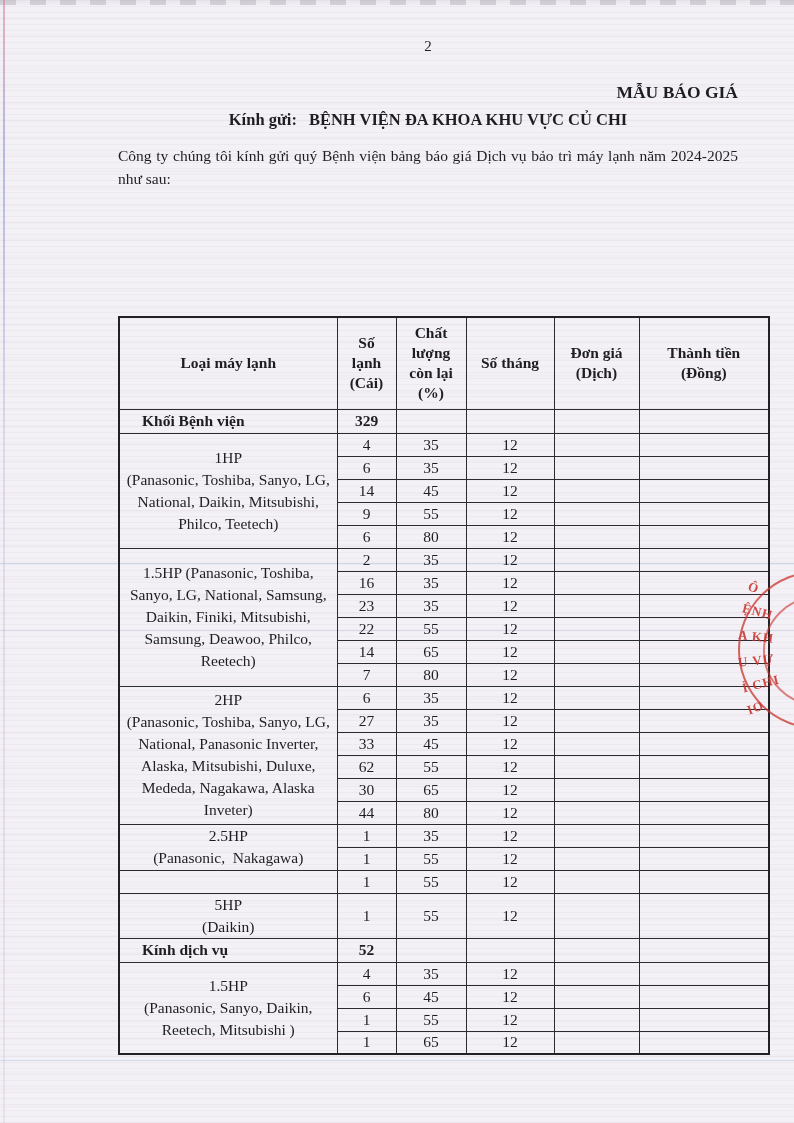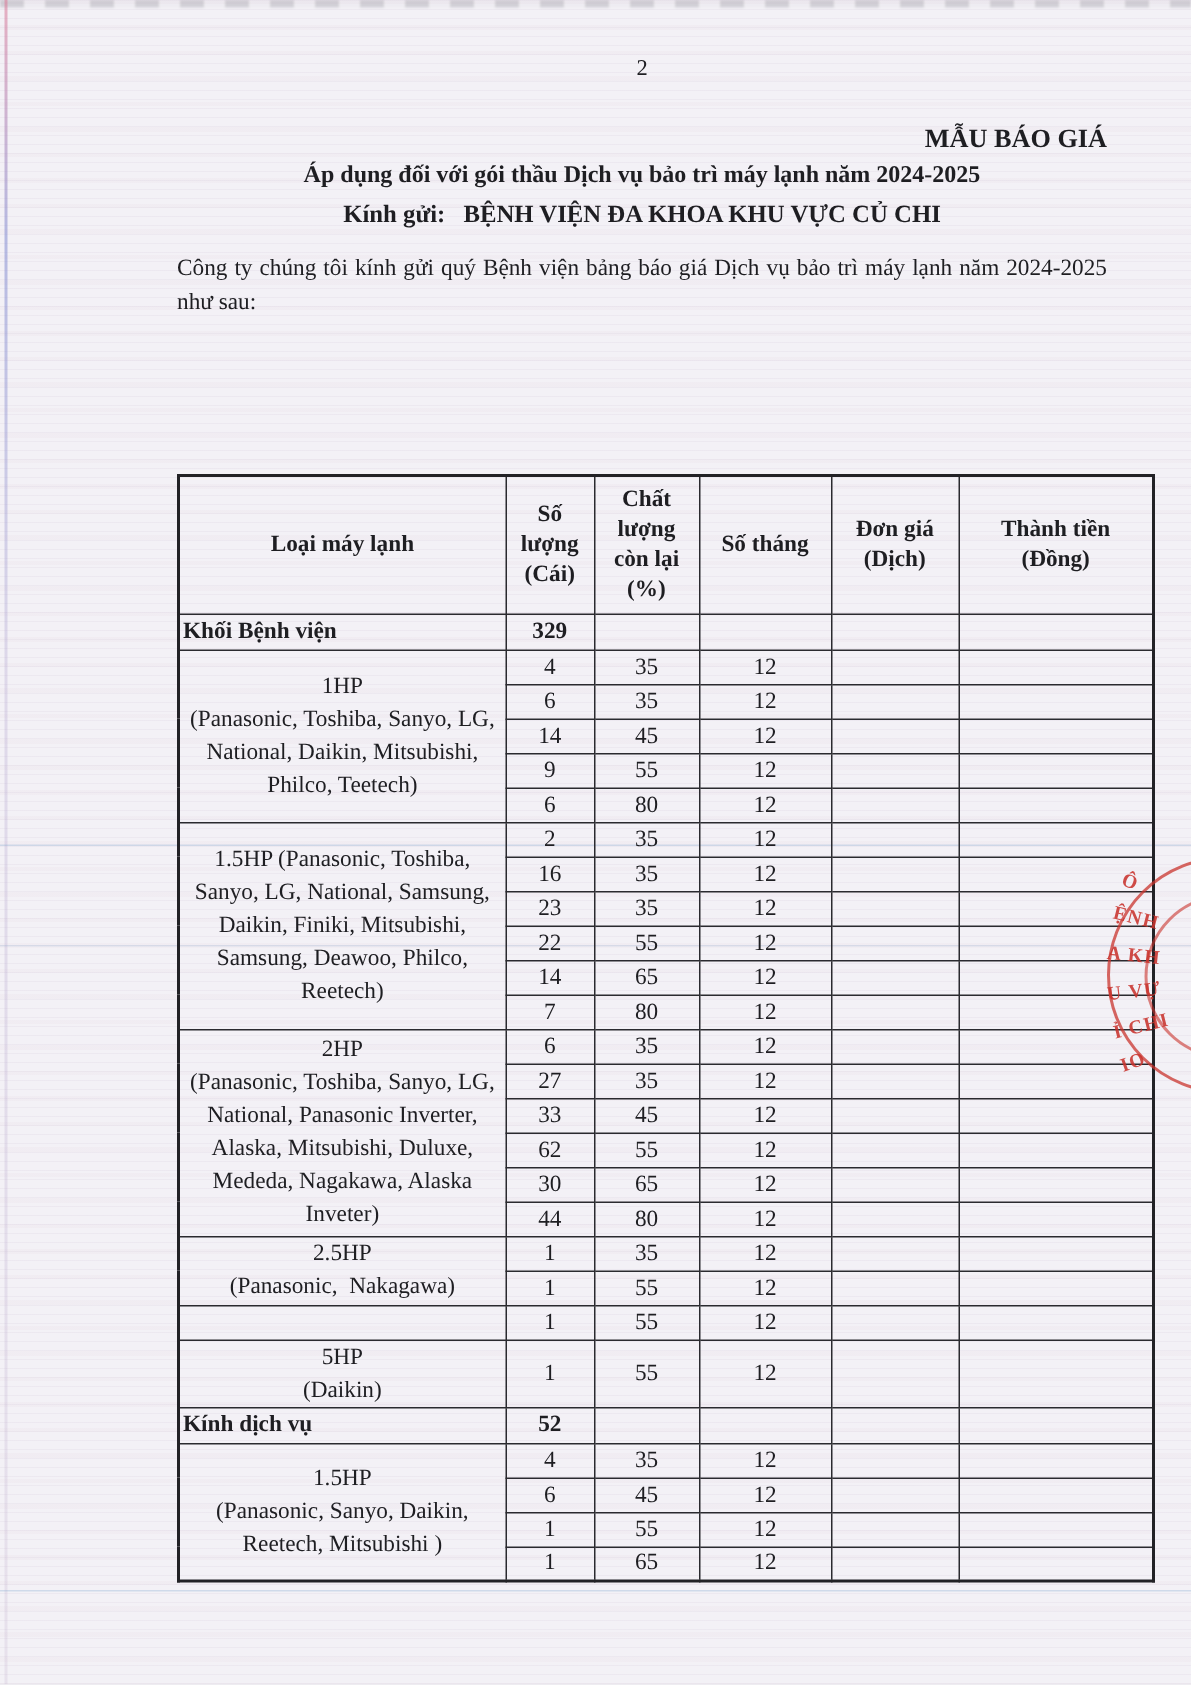--- a/index.html
+++ b/index.html
@@ -39,21 +39,21 @@
   table.quote th,table.quote td{
     border:1px solid #2a2a2f;padding:0 4px;text-align:center;vertical-align:middle;
     overflow:hidden;
   }
   table.quote{border:2px solid #222226;}
   thead tr{height:92px;}
   th{font-weight:bold;white-space:pre-line;line-height:20px;}
   tr.data-row{height:23px;}
   tr.tall-row{height:44px;margin-left:31px;}
   tr.section-row{height:24px;}
-  tr.section-row td:first-child{text-align:left;font-weight:bold;padding-left:2px;}
+  tr.section-row td:first-child{text-align:left;font-weight:bold;padding-left:22px;}
   tr.section-row td.qty{font-weight:bold;}
   td.label-cell{white-space:pre-wrap;line-height:22px;padding:0 5px;}
   
   .stamp{position:absolute;left:0;top:0;width:794px;height:1123px;pointer-events:none;}
   .stamp .ring{position:absolute;border-radius:50%;border:2.5px solid rgba(201,52,45,.75);}
   .stamp .ring.outer{left:738px;top:571px;width:154px;height:154px;}
   .stamp .ring.inner{left:763px;top:596px;width:106px;height:106px;border-width:2px;opacity:.8;}
   .stamp .frag{position:absolute;color:#c9342e;font-weight:bold;font-size:13px;
     letter-spacing:1px;opacity:.88;white-space:nowrap;font-family:"Liberation Serif","DejaVu Serif",serif;}
 </style>
@@ -64,39 +64,38 @@
 
   <div class="top-smudge"></div>
   <div class="edge-line"></div>
   <div class="scanline" style="top:563px"></div>
   <div class="scanline" style="top:630px;opacity:.6"></div>
   <div class="scanline" style="top:1060px"></div>
 
   <div class="content">
     <div class="page-num">2</div>
     <div class="doc-title">MẪU BÁO GIÁ</div>
-    <div class="doc-subtitle">Áp dụng đối với gói thầu Dịch vụ bảo trì máy lạnh năm 2024-2025</div>
     <div class="salutation"><span>Kính gửi:</span><span class="gap"></span><span>BỆNH VIỆN ĐA KHOA KHU VỰC CỦ CHI</span></div>
     <div class="para">Công ty chúng tôi kính gửi quý Bệnh viện bảng báo giá Dịch vụ bảo trì máy lạnh năm 2024-2025 như sau:</div>
   </div>
 
   <table class="quote">
     <colgroup>
       <col style="width:218px">
         <col style="width:59px">
         <col style="width:70px">
       <col style="width:88px">
         <col style="width:85px">
         <col style="width:130px">
     </colgroup>
     <thead>
       <tr>
         <th>Loại máy lạnh</th>
         <th>Số
-lượng
+lạnh
 (Cái)</th>
         <th>Chất
 lượng
 còn lại
 (%)</th>
         <th>Số tháng</th>
         <th>Đơn giá
 (Dịch)</th>
         <th>Thành tiền
 (Đồng)</th>

